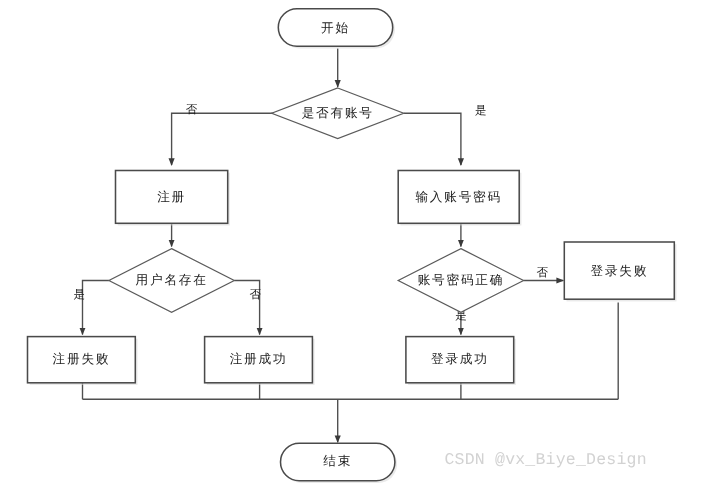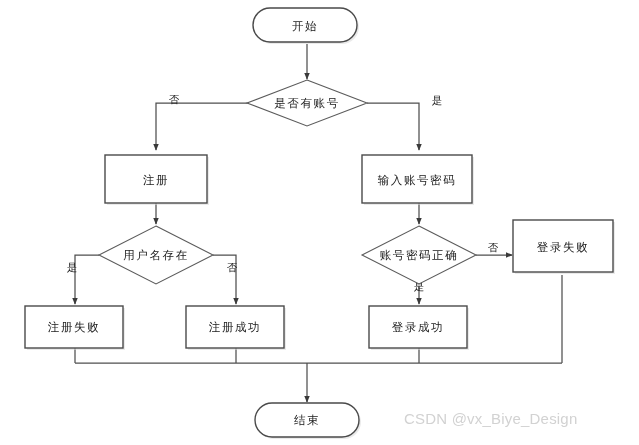--- a/index.html
+++ b/index.html
@@ -61,21 +61,21 @@
     dominant-baseline: middle;
   }
   .shadow-band {
     fill: #d8d8d8;
     opacity: 0.55;
   }
   #watermark {
     position: absolute;
     left: 404px;
     top: 410px;
-    font-family: Liberation Sans, sans-serif;
+    font-family: Liberation Mono, monospace;
     font-size: 15px;
     color: #d2d2d2;
     letter-spacing: 0.2px;
     white-space: nowrap;
     user-select: none;
     text-align: center;
   }
 </style>
 </head>
 <body>

